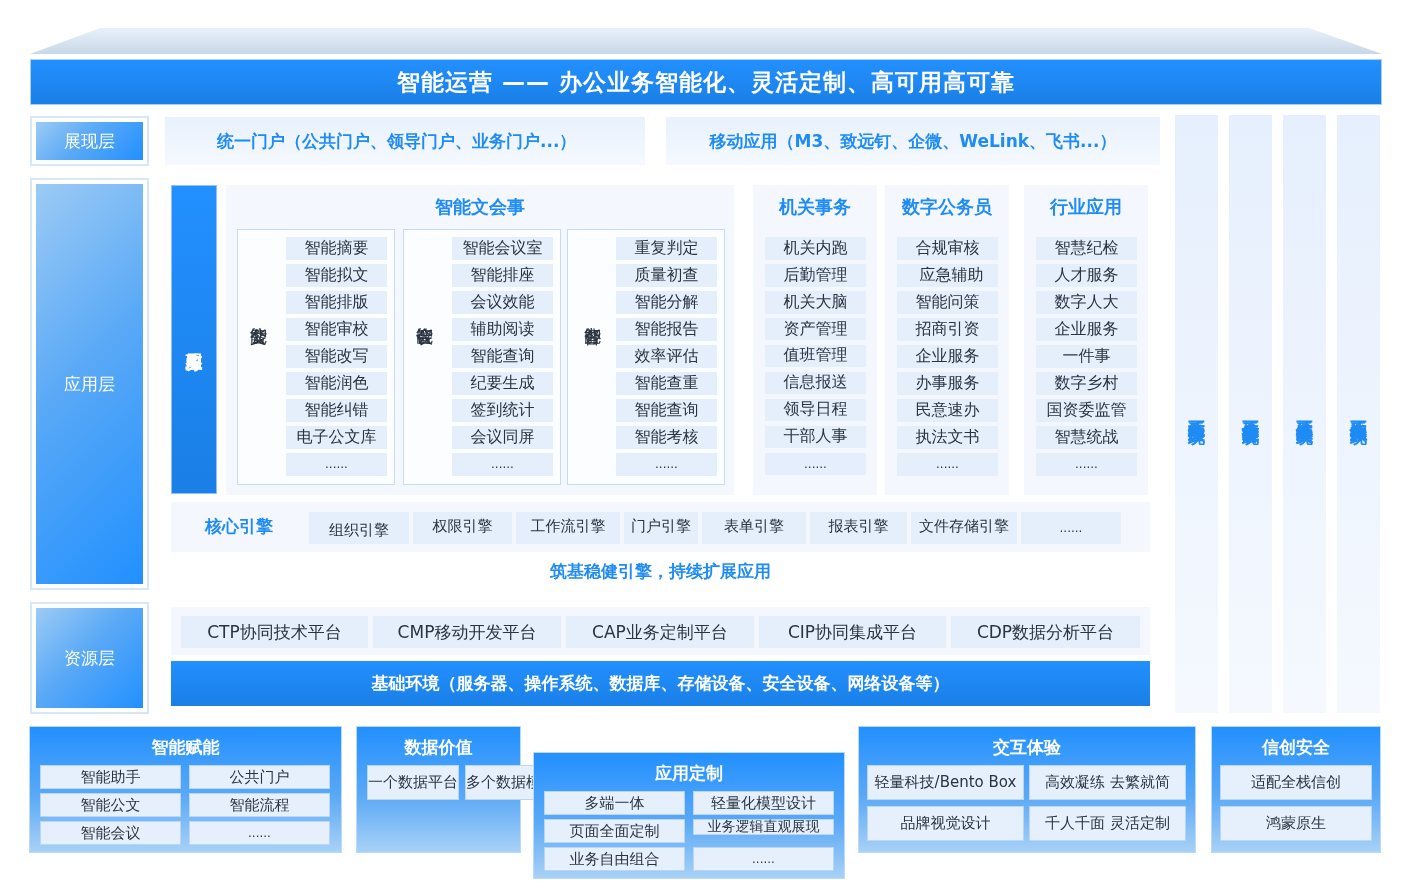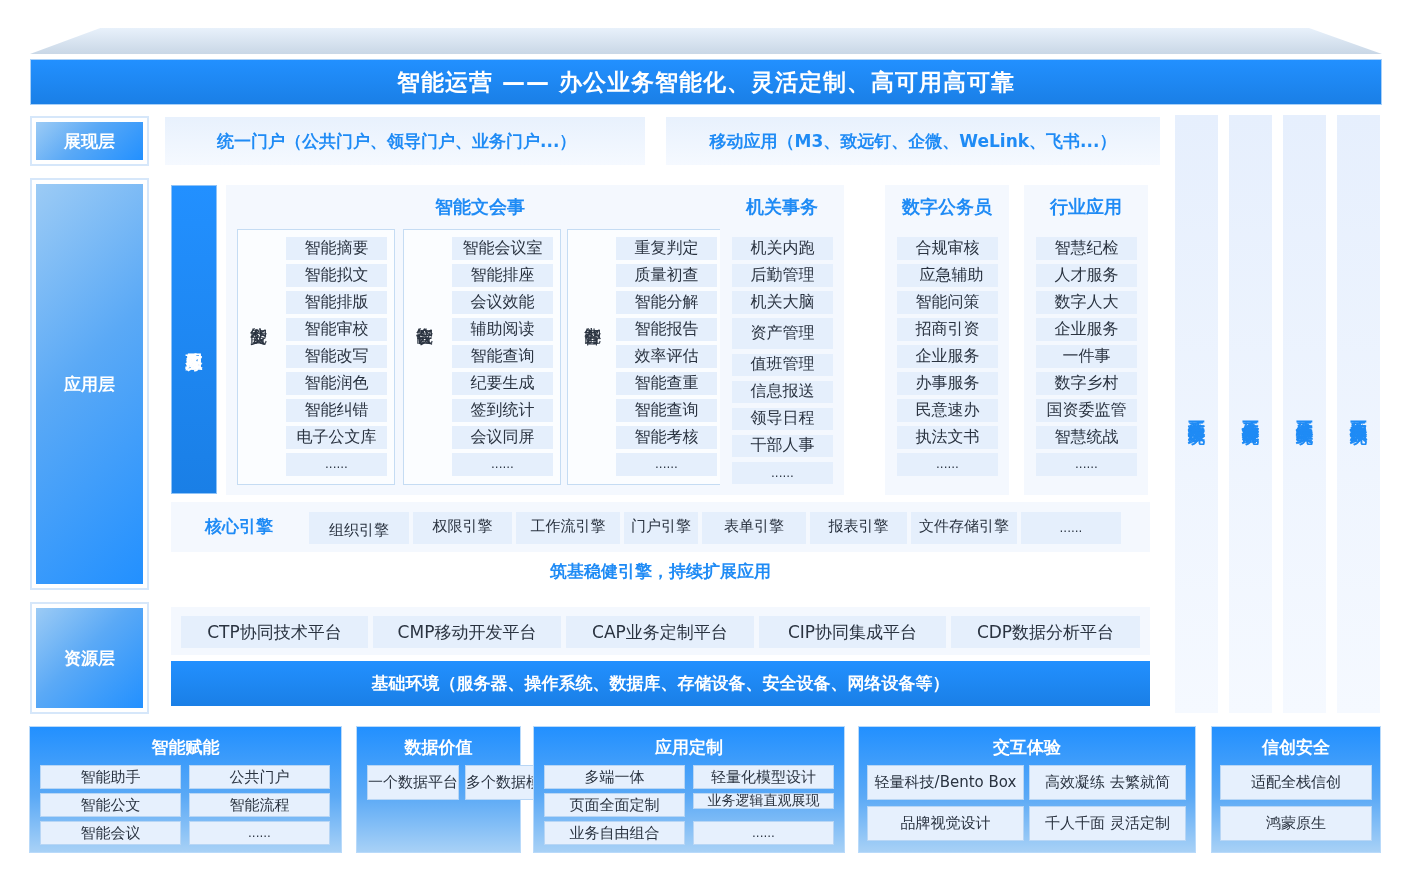--- a/index.html
+++ b/index.html
@@ -12,21 +12,21 @@
     background: linear-gradient(180deg, #e8f1fb 0%, #c9d7e6 100%);
     clip-path: polygon(5.2% 0, 94.6% 0, 100% 100%, 0 100%); }
   .title-bar { left: 30px; top: 59px; width: 1352px; height: 46px;
     background: linear-gradient(180deg, #2290ff 0%, #1a7fe6 100%);
     border: 1px solid #a9d0f7; display: flex; align-items: center; justify-content: center;
     color: #fff; font-size: 23px; font-weight: bold; letter-spacing: 1px; }
 
   
   .layer-frame { border: 2px solid #d6e7fa; background: #fff; padding: 4px; }
   .layer-inner { width: 100%; height: 100%; display: flex; align-items: center; justify-content: center;
-    color: #fff; font-weight: bold; font-size: 17px;
+    color: #fff; font-weight: normal; font-size: 17px;
     background: linear-gradient(135deg, #9ccbf5 0%, #5aa9f6 45%, #2290ff 100%); }
 
   
   .pale { background: linear-gradient(180deg, #e8f1fd 0%, #f5f9ff 100%); }
   .pale2 { background: #f4f8fe; }
 
   .blue-text { color: #1f8bf5; font-weight: bold; }
 
   .cell { background: #e5effc; display: flex; align-items: center; justify-content: center;
     font-size: 16px; color: #2a3340; white-space: nowrap; }
@@ -114,27 +114,27 @@
       <div class="cell" style="height:22.5px;">智能报告</div>
       <div class="cell" style="height:22.5px;">效率评估</div>
       <div class="cell" style="height:22.5px;">智能查重</div>
       <div class="cell" style="height:22.5px;">智能查询</div>
       <div class="cell" style="height:22.5px;">智能考核</div>
       <div class="cell" style="height:22.5px;font-size:12px;">......</div>
     </div>
   </div>
 </div>
 
-<div class="abs pale2" style="left:720px;top:185px;width:124px;height:310px;">
+<div class="abs pale2" style="left:753px;top:185px;width:124px;height:310px;">
   <div class="blue-text" style="position:absolute;left:0;right:0;top:10px;text-align:center;font-size:18px;">机关事务</div>
   <div class="abs col-list" style="left:12px;top:52px;width:101px;">
     <div class="cell" style="height:22.5px;">机关内跑</div>
     <div class="cell" style="height:22.5px;">后勤管理</div>
     <div class="cell" style="height:22.5px;">机关大脑</div>
-    <div class="cell" style="height:31px;">资产管理</div>
+    <div class="cell" style="height:22px;">资产管理</div>
     <div class="cell" style="height:22.5px;">值班管理</div>
     <div class="cell" style="height:22.5px;">信息报送</div>
     <div class="cell" style="height:22.5px;">领导日程</div>
     <div class="cell" style="height:22.5px;">干部人事</div>
     <div class="cell" style="height:22.5px;font-size:12px;">......</div>
   </div>
 </div>
 
 <div class="abs pale2" style="left:885px;top:185px;width:124px;height:310px;">
   <div class="blue-text" style="position:absolute;left:0;right:0;top:10px;text-align:center;font-size:18px;">数字公务员</div>
@@ -222,21 +222,21 @@
 </div>
 
 <div class="abs card" style="left:356px;top:726px;width:165px;height:127px;">
   <div class="card-title">数据价值</div>
   <div style="display:flex;gap:6px;padding:0 10px;">
     <div class="cell" style="height:35px;">一个数据平台</div>
     <div class="cell" style="height:35px;">多个数据模型</div>
   </div>
 </div>
 
-<div class="abs card" style="left:533px;top:726px;width:312px;height:127px;">
+<div class="abs card" style="left:533px;top:752px;width:312px;height:127px;">
   <div class="card-title">应用定制</div>
   <div style="display:grid;grid-template-columns:141px 141px;gap:4px 8px;padding:0 10px;">
     <div class="cell" style="height:24px;">多端一体</div>
     <div class="cell" style="height:24px;">轻量化模型设计</div>
     <div class="cell" style="height:24px;">页面全面定制</div>
     <div class="cell" style="height:16px;font-size:14px;">业务逻辑直观展现</div>
     <div class="cell" style="height:24px;">业务自由组合</div>
     <div class="cell" style="height:24px;font-size:12px;">......</div>
   </div>
 </div>

